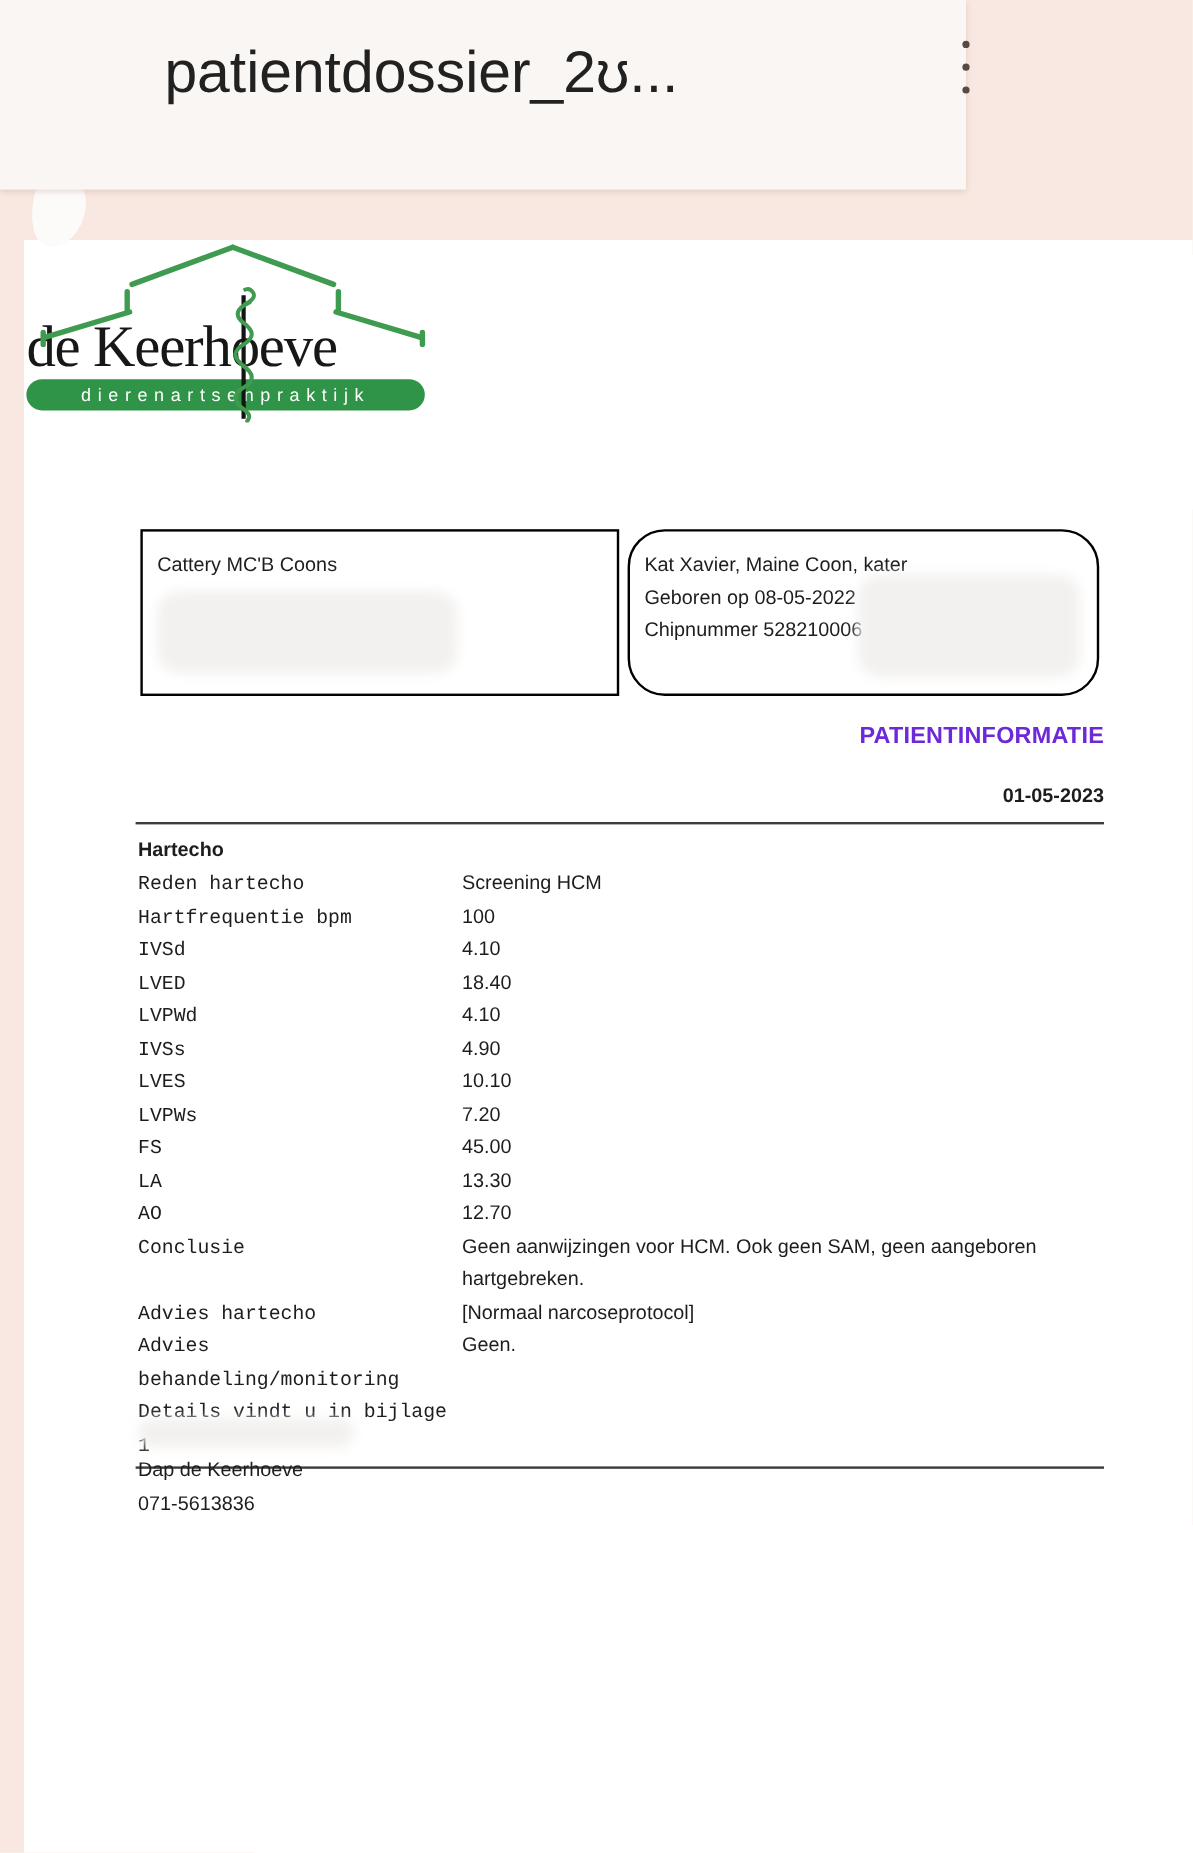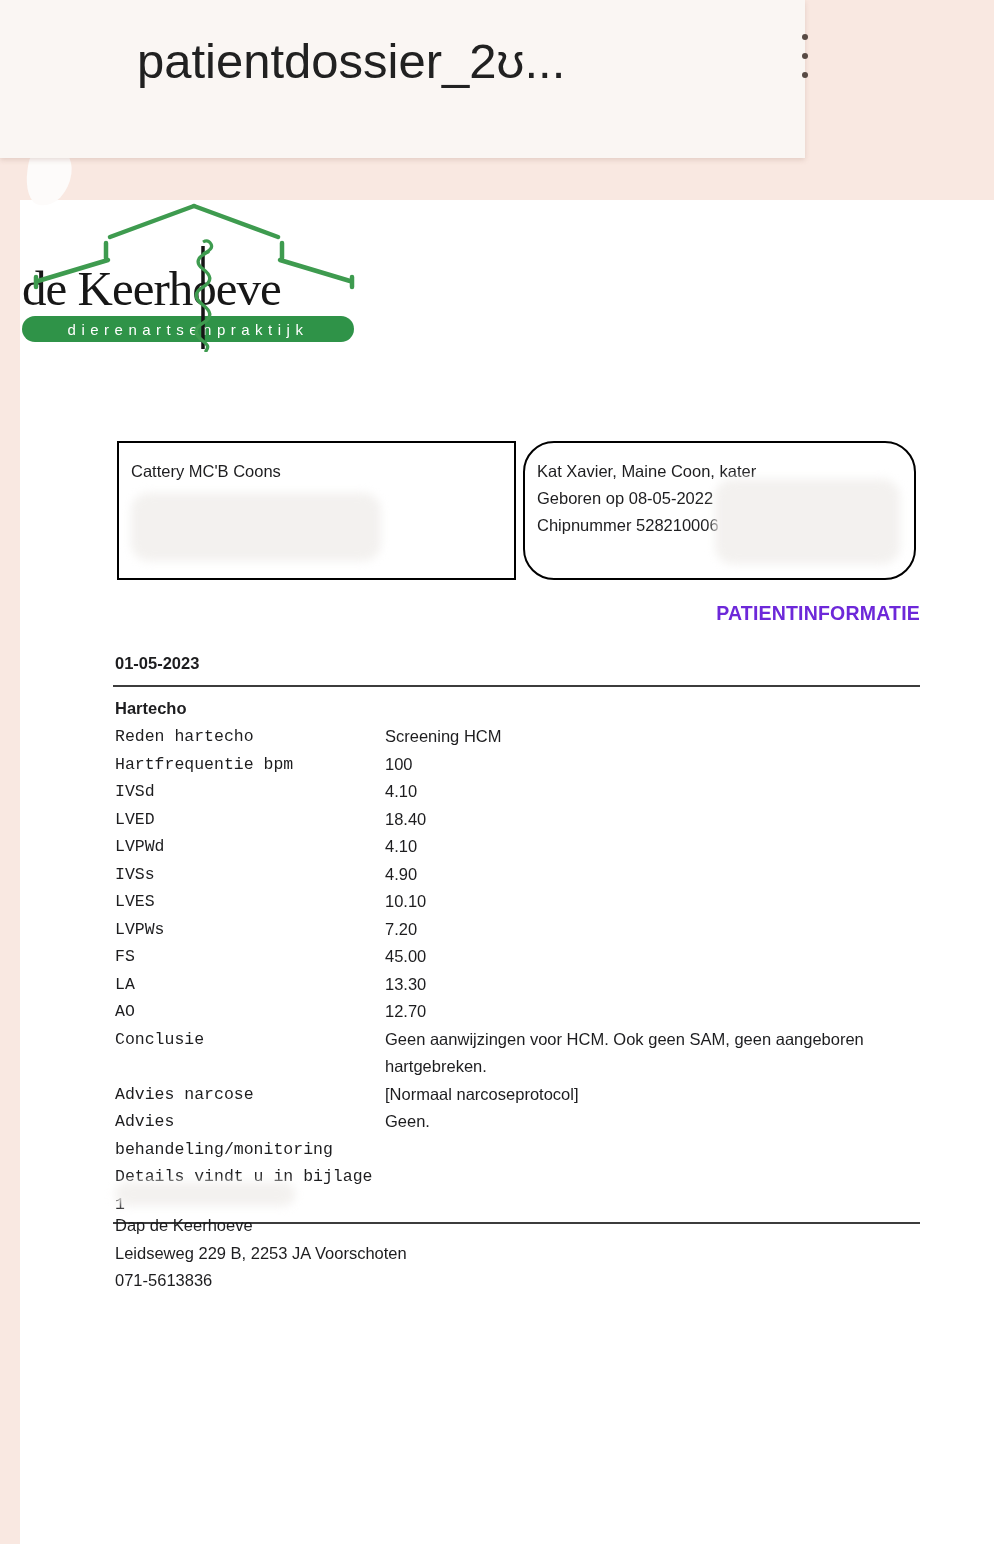--- a/index.html
+++ b/index.html
@@ -79,20 +79,21 @@
     font-size:19.5px;font-weight:700;letter-spacing:.2px;color:#6d28d9;
   }
   
   .report{
     position:absolute;left:93px;top:450px;width:807px;
     font-size:16.5px;line-height:27.5px;
   }
   .report-date{
     font-weight:700;padding:0 0 7px 2px;
     border-bottom:2px solid #3c3c3c;
+    text-align:right;
   }
   .report-sub{font-weight:700;margin-top:8px;padding-left:2px;}
   .trows{margin-top:1px;}
   .trow{display:flex;align-items:flex-start;}
   .tlabel{width:270px;flex:0 0 270px;padding-left:2px;font-family:Liberation Mono, monospace;}
   .tvalue{width:512px;flex:0 0 512px;}
   .report-endline{border-top:2px solid #3c3c3c;margin-top:4px;}
   
   .doc-footer{
     position:absolute;left:95px;top:1012px;
@@ -211,38 +212,37 @@
     <div class="tlabel">AO</div>
     <div class="tvalue">12.70</div>
   </div>
 
   <div class="trow">
     <div class="tlabel">Conclusie</div>
     <div class="tvalue">Geen aanwijzingen voor HCM. Ook geen SAM, geen aangeboren hartgebreken.</div>
   </div>
 
   <div class="trow">
-    <div class="tlabel">Advies narcose</div>
+    <div class="tlabel">Advies hartecho</div>
     <div class="tvalue">[Normaal narcoseprotocol]</div>
   </div>
 
   <div class="trow">
     <div class="tlabel">Advies behandeling/monitoring</div>
     <div class="tvalue">Geen.</div>
   </div>
 
   <div class="trow">
     <div class="tlabel">Details vindt u in bijlage 1</div>
     <div class="tvalue"></div>
   </div>
 </div>
     <div class="report-endline"></div>
   </div>
 
   <div class="smudge s3"></div>
 
   <div class="doc-footer">
     <div>Dap de Keerhoeve</div>
-    <div>Leidseweg 229 B, 2253 JA Voorschoten</div>
     <div>071-5613836</div>
   </div>
 
 </div>
 
 </body></html>

